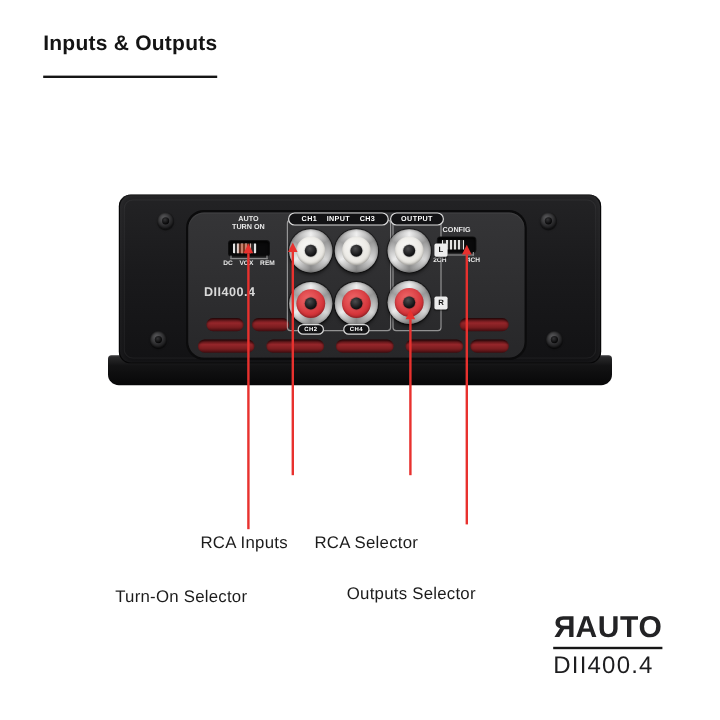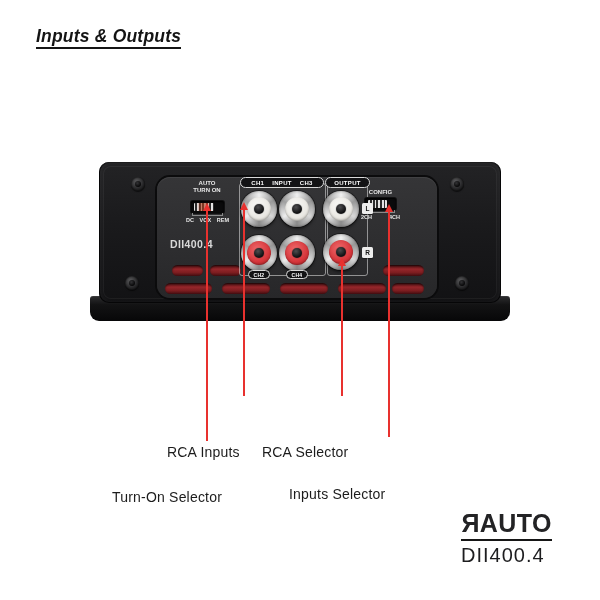--- a/index.html
+++ b/index.html
@@ -3,21 +3,21 @@
 <meta charset="utf-8">
 <style>
   * { margin:0; padding:0; box-sizing:border-box; }
   html,body { width:600px; height:600px; background:#ffffff;
     font-family:"Liberation Sans", sans-serif; overflow:hidden; }
   .scene { position:relative; width:600px; height:600px; }
 
   
   .page-title { position:absolute; left:36px; top:26px; font-size:17.5px;
     font-weight:700; color:#141414; letter-spacing:.2px;
-    padding-bottom:0; border-bottom:2.5px solid #151515;font-style:italic; }
+    padding-bottom:16px; border-bottom:2.5px solid #151515; }
 
   
   .amp-foot { position:absolute; left:90px; top:296px; width:420px; height:25px;
     border-radius:3px 3px 9px 9px;
     background:linear-gradient(180deg,#2e2e30 0%,#131314 35%,#070708 100%);
     box-shadow:inset 0 1px 0 rgba(255,255,255,.07); }
   .amp-body { position:absolute; left:99px; top:162px; width:402px; height:141px;
     border-radius:10px;
     background:linear-gradient(180deg,#232325 0%,#1a1a1c 45%,#121214 100%);
     box-shadow:inset 0 1px 0 rgba(255,255,255,.09), inset 0 0 0 1px #060607,
@@ -174,22 +174,22 @@
   <div class="callout-line" style="left:243px;top:210px;height:186px"></div>
 
   <div class="callout-arrow" style="left:338px;top:258px"></div>
   <div class="callout-line" style="left:341px;top:266px;height:130px"></div>
 
   <div class="callout-arrow" style="left:385px;top:204px"></div>
   <div class="callout-line" style="left:388px;top:212px;height:225px"></div>
 
   <div class="callout-label" style="left:167px;top:398px;width:160px">RCA Inputs</div>
   <div class="callout-label" style="left:262px;top:398px;width:160px">RCA Selector</div>
-  <div class="callout-label" style="left:112px;top:443px;width:200px">Turn-On Selector</div>
-  <div class="callout-label" style="left:289px;top:440px;width:200px">Inputs Selector</div>
+  <div class="callout-label" style="left:96px;top:443px;width:200px">Turn-On Selector</div>
+  <div class="callout-label" style="left:289px;top:440px;width:200px">Outputs Selector</div>
 
   <div class="brand">
     <div class="brand-logo"><span class="flip">R</span><span>AUTO</span></div>
     <div class="brand-rule"></div>
     <div class="brand-model">DII400.4</div>
   </div>
 
 </div>
 
 </body></html>

